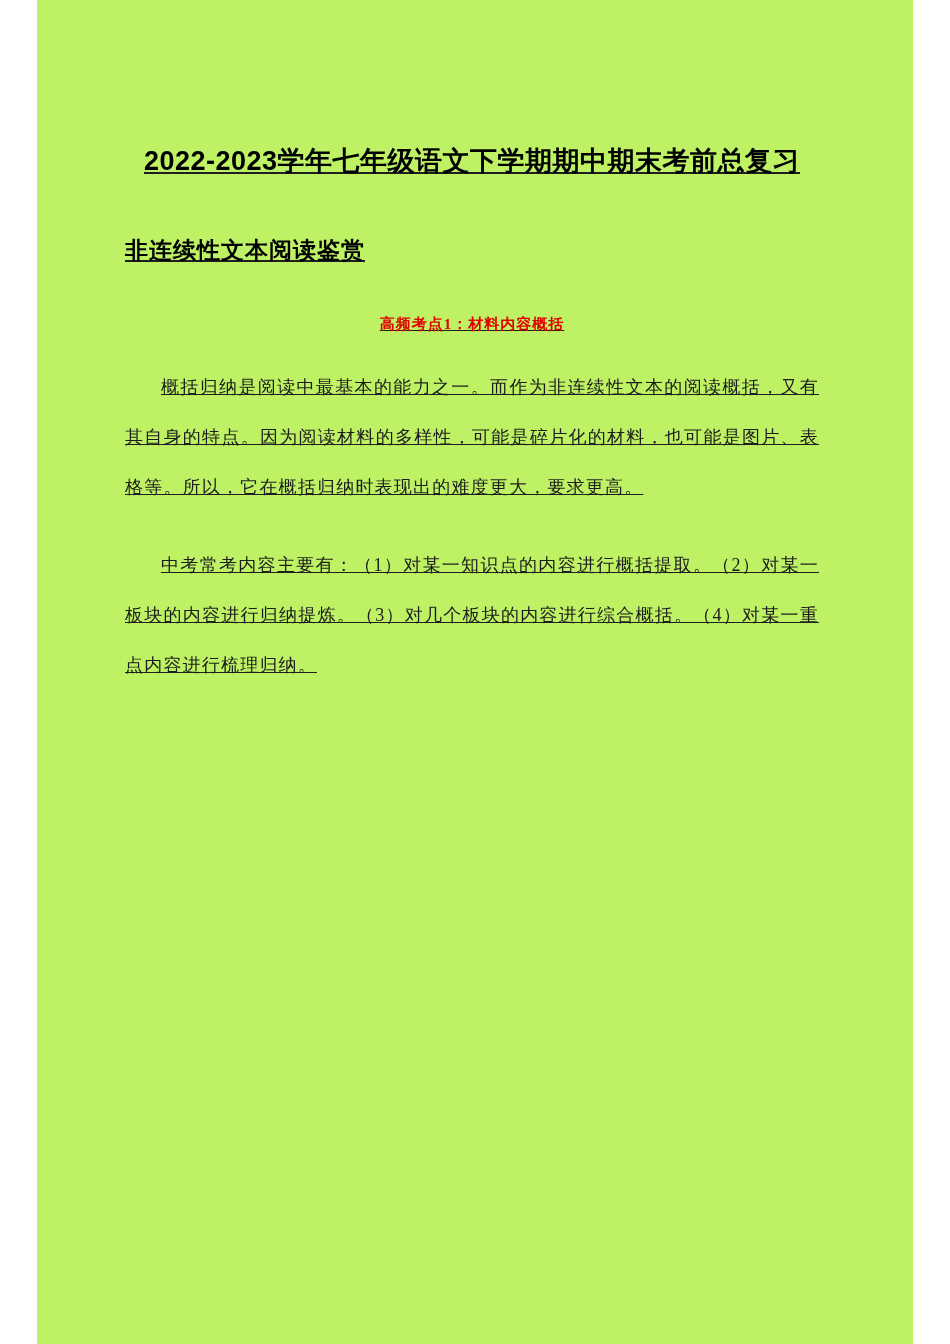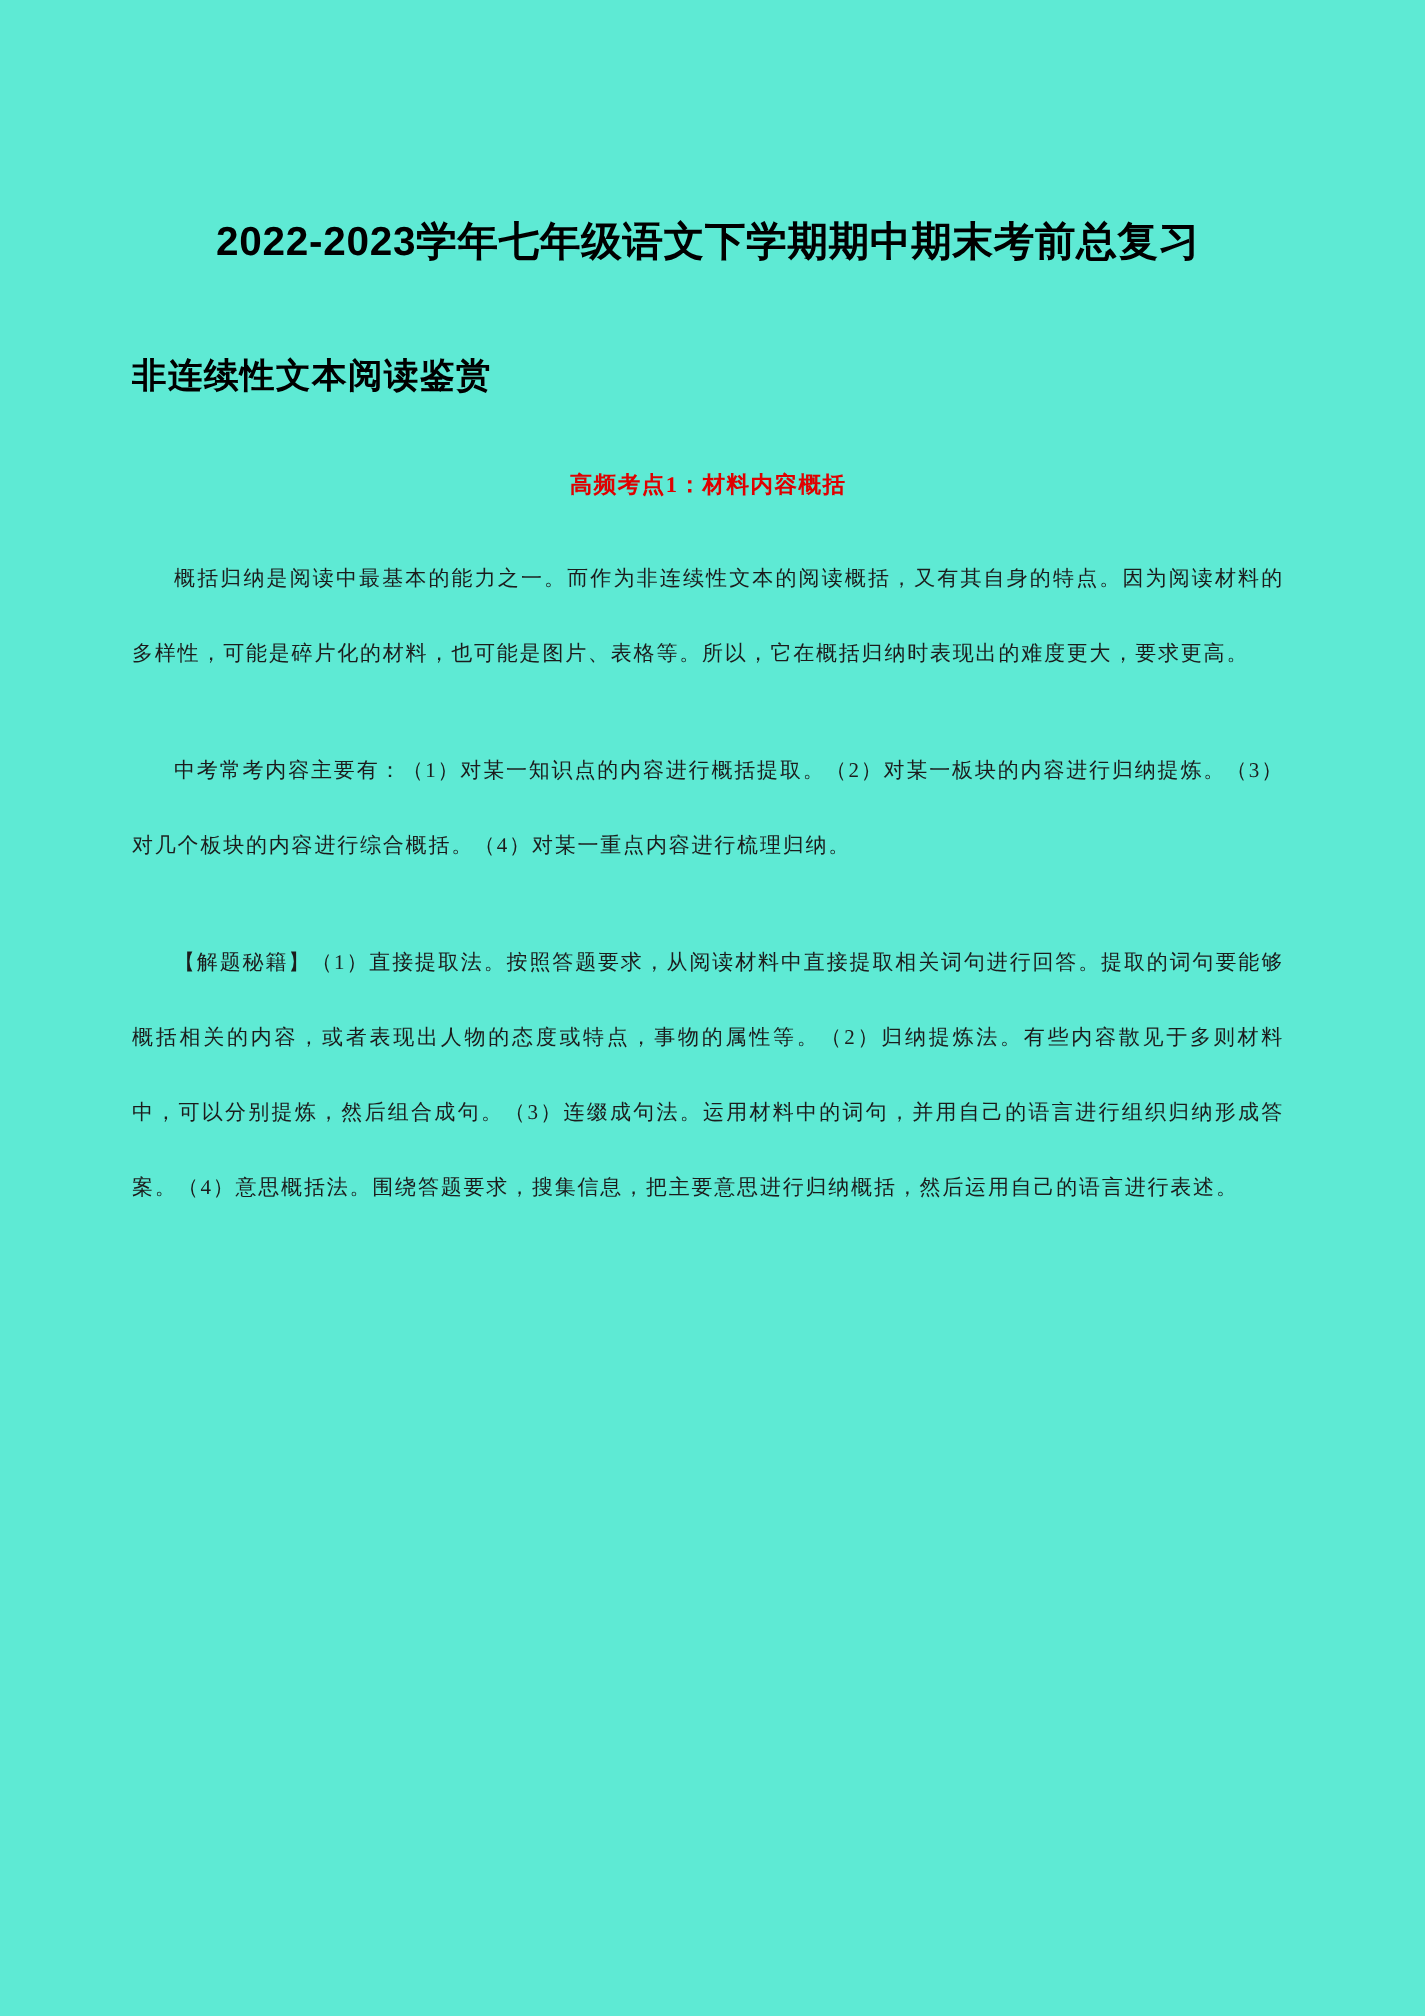--- a/index.html
+++ b/index.html
@@ -2,27 +2,28 @@
 <html><head>
 <meta charset="utf-8">
 <style>
   html, body {
     margin: 0;
     padding: 0;
     background: #ffffff;
   }
   .page {
     position: relative;
-    width: 950px;
+    width: 876px;
     height: 1344px;
     margin: 0 auto;
-    background: #5eead4;
+    background: #bef264;
     overflow: hidden;
     font-family: "Liberation Serif", "DejaVu Serif", serif;
     color: #1f1f1f;
+    text-decoration: underline;
   }
   .content {
     padding: 143px 94px 0 88px; 
   }
   .doc-title {
     margin: 0;
     text-align: center;
     font-family: "Liberation Sans", "DejaVu Sans", sans-serif;
     font-weight: 700;
     font-size: 27px;
@@ -54,21 +55,21 @@
     font-style: normal;
     font-size: 15px;
     line-height: 26px;
     letter-spacing: 1px;
   }
   .body-text {
     margin-top: 11px; 
   }
   .body-text p {
     margin: 28px 0 0 0;
-    font-size: 14px;
+    font-size: 18px;
     line-height: 50px;
     letter-spacing: 1.2px;
     text-align: justify;
     text-indent: 2em;
     color: #1c1c1c;
   }
   .body-text p:first-child {
     margin-top: 25px;
   }
 </style>
@@ -81,17 +82,16 @@
     <h1 class="doc-title">2022-2023学年七年级语文下学期期中期末考前总复习</h1>
 
     <h2 class="doc-subtitle">非连续性文本阅读鉴赏</h2>
 
 
     <h3 class="topic-heading" id="topic-heading" style="color: rgb(224, 0, 0);">高频考点1：材料内容概括</h3>
 
     <div class="body-text">
       <p>概括归纳是阅读中最基本的能力之一。而作为非连续性文本的阅读概括，又有其自身的特点。因为阅读材料的多样性，可能是碎片化的材料，也可能是图片、表格等。所以，它在概括归纳时表现出的难度更大，要求更高。</p>
       <p>中考常考内容主要有：（1）对某一知识点的内容进行概括提取。（2）对某一板块的内容进行归纳提炼。（3）对几个板块的内容进行综合概括。（4）对某一重点内容进行梳理归纳。</p>
-      <p>【解题秘籍】（1）直接提取法。按照答题要求，从阅读材料中直接提取相关词句进行回答。提取的词句要能够概括相关的内容，或者表现出人物的态度或特点，事物的属性等。（2）归纳提炼法。有些内容散见于多则材料中，可以分别提炼，然后组合成句。（3）连缀成句法。运用材料中的词句，并用自己的语言进行组织归纳形成答案。（4）意思概括法。围绕答题要求，搜集信息，把主要意思进行归纳概括，然后运用自己的语言进行表述。</p>
     </div>
 
   </div>
 </div>
 
 </body></html>

